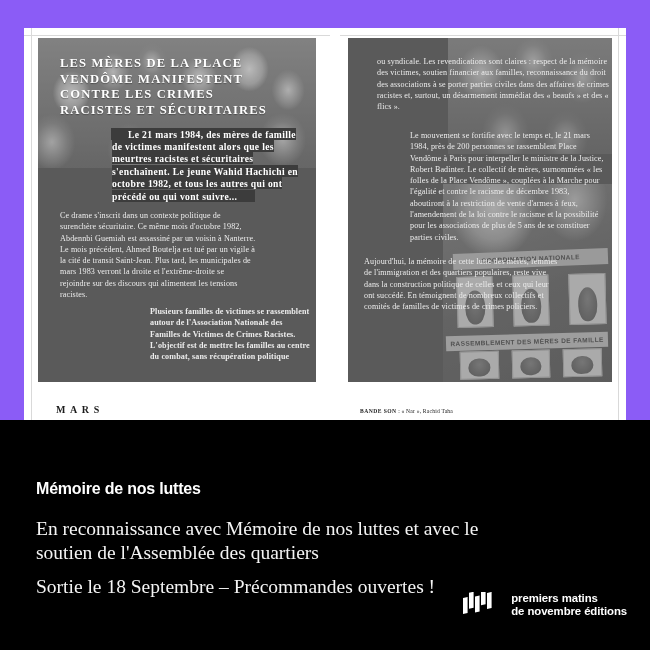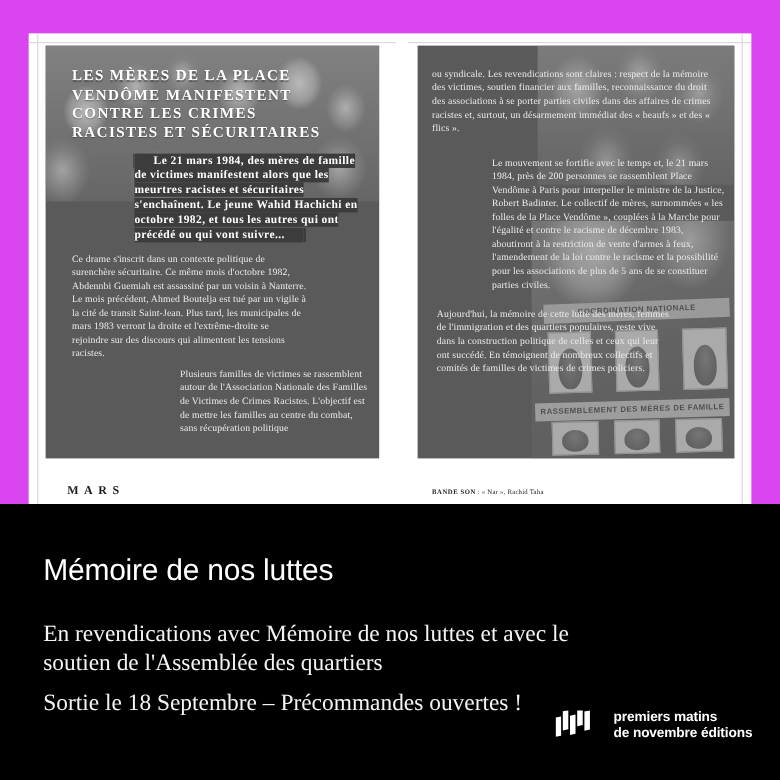--- a/index.html
+++ b/index.html
@@ -13,21 +13,21 @@
     height: 650px;
     overflow: hidden;
     font-family: "Liberation Sans", sans-serif;
     color: #ffffff;
   }
 
   #root {
     position: relative;
     width: 650px;
     height: 468px;
-    background: #d946ef;
+    background: #8b5cf6;
   }
 
   
   .spread {
     position: absolute;
     left: 24px;
     top: 28px;
     width: 602px;
     height: 392px;
     background: #ffffff;
@@ -195,35 +195,35 @@
   }
   .body-col {
     position: absolute;
     font-family: "Liberation Serif", serif;
     font-size: 8.1px;
     line-height: 11.3px;
     letter-spacing: .12px;
     color: #ececec;
   }
   .body-left-a { left: 22px; top: 172px; width: 196px; }
-  .body-left-b { left: 112px; top: 268px; width: 160px; }
+  .body-left-b { left: 112px; top: 268px; width: 160px; font-weight: bold; }
 
   .folio {
     position: absolute;
     left: 32px; bottom: 5px;
     font-family: "Liberation Serif", serif;
     font-weight: bold;
     font-size: 10px;
     letter-spacing: 4.6px;
     color: #1c1c1c;
     text-transform: uppercase;
   }
 
   
-  .body-right-a { left: 12px; top: 18px; width: 236px; }
+  .body-right-a { left: 29px; top: 18px; width: 236px; }
   .body-right-b { left: 62px; top: 92px; width: 196px; }
   .body-right-c { left: 16px; top: 218px; width: 196px; }
 
   .bande-son {
     position: absolute;
     left: 20px; bottom: 6px;
     font-family: "Liberation Serif", serif;
     font-size: 5.6px;
     letter-spacing: .2px;
     color: #242424;
@@ -241,24 +241,24 @@
     position: absolute;
     left: 36px; top: 14px;
     font-family: "Liberation Serif", serif;
     font-size: 32px;
     line-height: 36px;
     letter-spacing: .3px;
     color: #f7f7f7;
   }
   .agenda-sub {
     position: absolute;
-    left: 36px; top: 42px;
+    left: 36px; top: 55px;
     font-family: "Liberation Sans", sans-serif;
-    font-weight: normal;
-    font-size: 25px;
+    font-weight: bold;
+    font-size: 16px;
     line-height: 27px;
     letter-spacing: -.2px;
     color: #ffffff;
   }
   .credit {
     position: absolute;
     left: 36px; top: 97px;
     width: 490px;
     font-family: "Liberation Serif", serif;
     font-size: 19.5px;
@@ -358,21 +358,21 @@
       <div class="bande-son"><b>BANDE SON</b> <span>: « Nar », Rachid Taha</span></div>
     </div>
 
   </div>
 
   <div class="bottom">
 
 
     <div class="agenda-sub">Mémoire de nos luttes</div>
 
-    <div class="credit">En revendications avec Mémoire de nos luttes et avec le soutien de l'Assemblée des quartiers</div>
+    <div class="credit">En reconnaissance avec Mémoire de nos luttes et avec le soutien de l'Assemblée des quartiers</div>
 
     <div class="release">Sortie le 18 Septembre – Précommandes ouvertes !</div>
 
     <div class="logo">
       <svg class="logo-mark" viewBox="0 0 32 26">
         <g fill="#ffffff">
           <rect x="0" y="6" width="4.6" height="16" transform="skewY(-12)"></rect>
           <rect x="6" y="2" width="4.6" height="16" transform="skewY(-12)"></rect>
           <rect x="12" y="7" width="4.6" height="16" transform="skewY(-12)"></rect>
           <rect x="18" y="1" width="4.6" height="16" transform="skewY(-12)"></rect>

